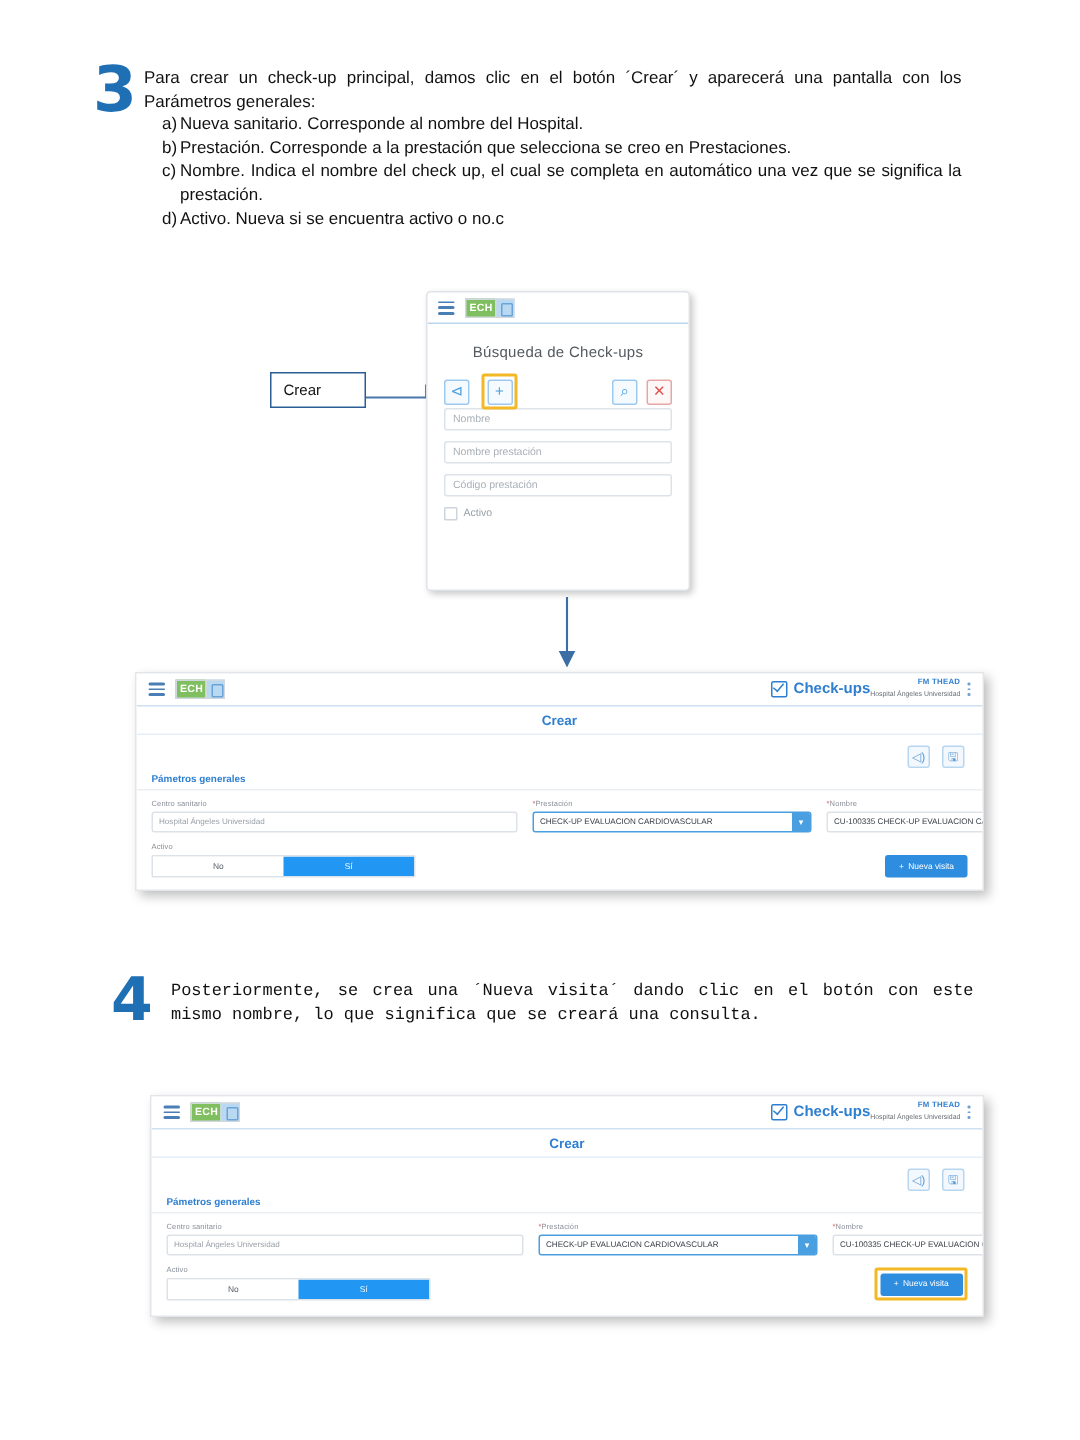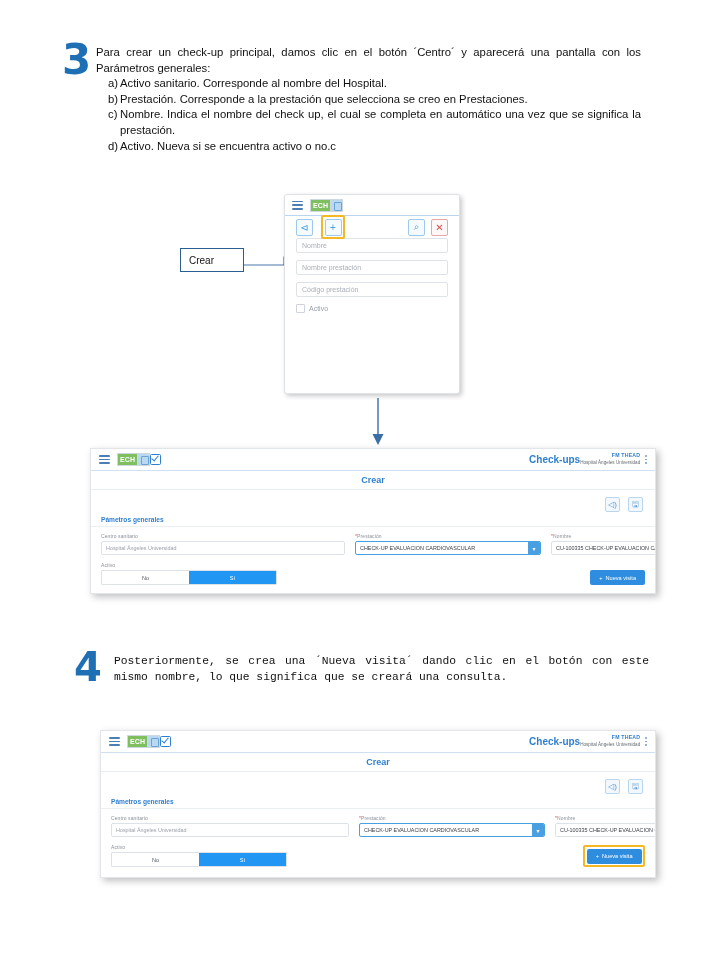--- a/index.html
+++ b/index.html
@@ -250,21 +250,21 @@
     background: #ffffff;
   }
   .app-title {
     flex: 1;
     text-align: center;
     font-size: 10px;
     font-weight: bold;
     color: #2f7fd0;
     display: flex;
     align-items: center;
-    justify-content: space-between;
+    justify-content: flex-end;
     gap: 4px;
   }
   .chk-glyph {
     display: inline-block;
     width: 9px; height: 9px;
     border: 1.3px solid #2f7fd0;
     border-radius: 1.5px;
     position: relative;
   }
   .chk-glyph::after {
@@ -437,25 +437,25 @@
     display: inline-flex;
   }
   .nv-highlight .nueva-visita { margin-left: 0; }
 </style>
 </head>
 <body>
 
 <div class="step-block" style="left:62px; top:42px; width:600px;">
   <div class="step-num" style="font-size:42px; width:34px;">3</div>
   <div class="step-text" style="width:545px; padding-top:3px;">
-    <p>Para crear un check-up principal, damos clic en el botón ´Centro´ y aparecerá una pantalla con los Parámetros generales:</p>
+    <p>Para crear un check-up principal, damos clic en el botón ´Crear´ y aparecerá una pantalla con los Parámetros generales:</p>
     <ol class="lettered">
       <li>
         <span class="marker">a)</span>
-        <span class="itemtext">Activo sanitario. Corresponde al nombre del Hospital.</span>
+        <span class="itemtext">Nueva sanitario. Corresponde al nombre del Hospital.</span>
       </li>
       <li>
         <span class="marker">b)</span>
         <span class="itemtext">Prestación. Corresponde a la prestación que selecciona se creo en Prestaciones.</span>
       </li>
       <li>
         <span class="marker">c)</span>
         <span class="itemtext">Nombre. Indica el nombre del check up, el cual se completa en automático una vez que se significa la prestación.</span>
       </li>
       <li>
@@ -479,20 +479,21 @@
     <div class="hamburger">
       <span></span>
         <span></span>
         <span></span>
     </div>
     <div class="logo-ech">
       <span class="ech">ECH</span>
       <span class="mark"></span>
     </div>
   </div>
+  <div class="phone-title">Búsqueda de Check-ups</div>
   <div class="phone-toolbar">
     <div class="sq-btn">
       <span>⊲</span>
     </div>
     <div class="hl-box">
       <div class="sq-btn highlight-wrap">
         <span>+</span>
       </div>
     </div>
     <div class="toolbar-spacer"></div>

